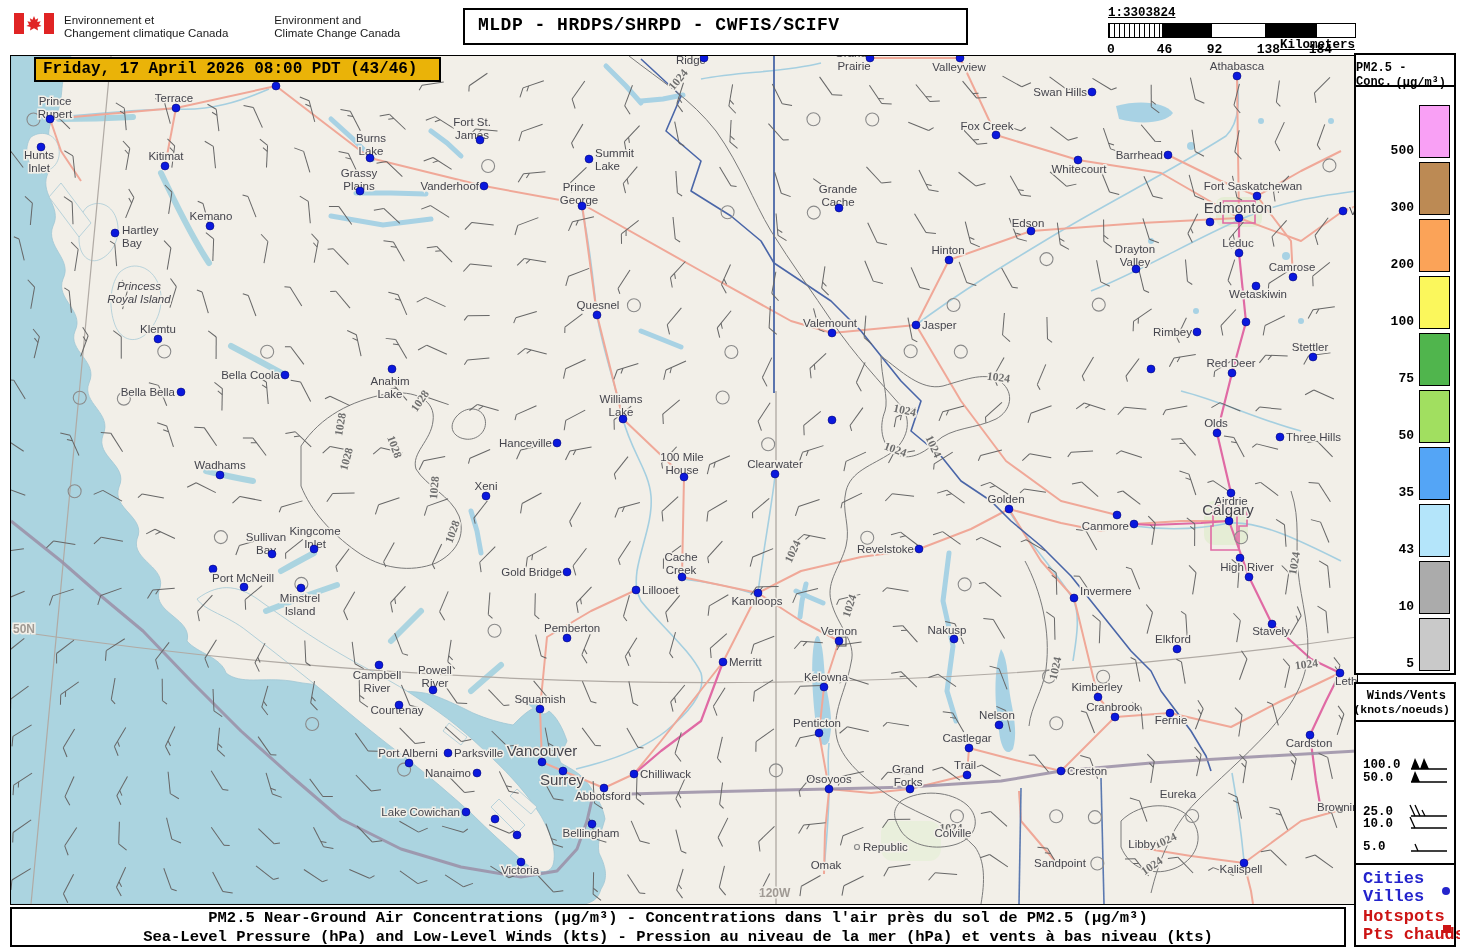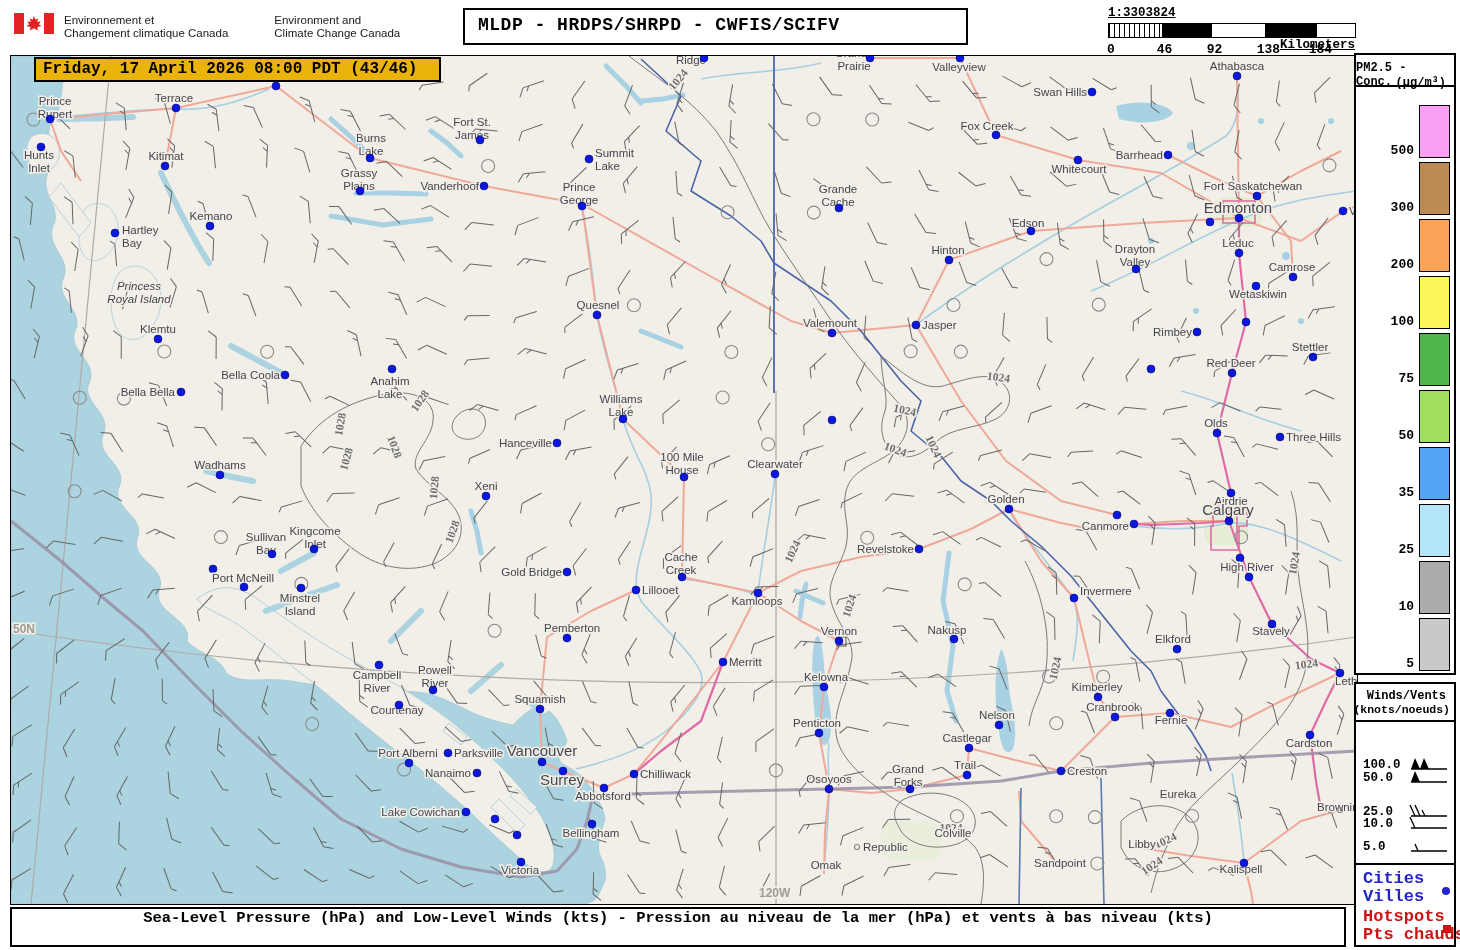--- a/index.html
+++ b/index.html
@@ -2756,21 +2756,21 @@
       <div class="swlab mono" style="top: 202px;">200</div>
       <div class="swatch" style="top: 221px; background: rgb(251, 247, 92);"></div>
       <div class="swlab mono" style="top: 259px;">100</div>
       <div class="swatch" style="top: 278px; background: rgb(80, 181, 77);"></div>
       <div class="swlab mono" style="top: 316px;">75</div>
       <div class="swatch" style="top: 335px; background: rgb(161, 223, 96);"></div>
       <div class="swlab mono" style="top: 373px;">50</div>
       <div class="swatch" style="top: 392px; background: rgb(84, 165, 246);"></div>
       <div class="swlab mono" style="top: 430px;">35</div>
       <div class="swatch" style="top: 449px; background: rgb(180, 229, 250);"></div>
-      <div class="swlab mono" style="top: 487px;">25</div>
+      <div class="swlab mono" style="top: 487px;">43</div>
       <div class="swatch" style="top: 506px; background: rgb(171, 171, 171);"></div>
       <div class="swlab mono" style="top: 544px;">10</div>
       <div class="swatch" style="top: 563px; background: rgb(201, 201, 201);"></div>
       <div class="swlab mono" style="top: 601px;">5</div>
     </div>
 </div>
 
 <div id="wind-box" class="sidebox">
   <span class="t1 mono">Winds/Vents</span>
   <span class="t2 mono">(knots/noeuds)</span>
@@ -2820,14 +2820,15 @@
 <div id="marker-box" class="sidebox">
   <span class="mline mono blue" style="top:4px">Cities</span>
   <span class="mline mono blue" style="top:22px">Villes</span>
   <span id="cities-dot"></span>
   <span class="mline mono red" style="top:42px">Hotspots</span>
   <span class="mline mono red" style="top:60px">Pts chauds</span>
   <span id="hot-sq"></span>
 </div>
 
 <div id="caption">
+  <div class="mono">PM2.5 Near-Ground Air Concentrations (µg/m³) - Concentrations dans l'air près du sol de PM2.5 (µg/m³)</div>
   <div class="mono">Sea-Level Pressure (hPa) and Low-Level Winds (kts) - Pression au niveau de la mer (hPa) et vents à bas niveau (kts)</div>
 </div>
 
 </body></html>

